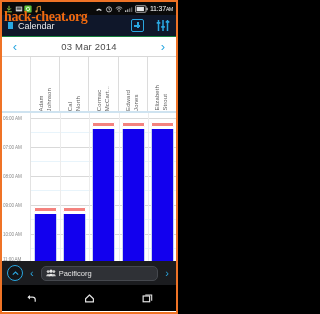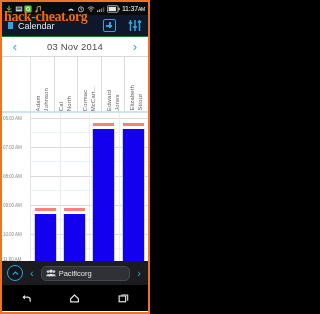--- a/index.html
+++ b/index.html
@@ -4,21 +4,21 @@
 <style>
   * { margin:0; padding:0; box-sizing:border-box; }
   html, body {
     width:178px; height:314px;
     background:#000;
     font-family:"Liberation Sans", sans-serif;
     overflow:hidden;
   }
   #app {
     position:relative;
-    width:150px; height:314px;
+    width:178px; height:314px;
     border:2px solid #ef7326;
     background:#fff;
     overflow:hidden;
   }
 
   
   .statusbar {
     position:relative;
     height:13px;
     background:#0a0a0a;
@@ -232,21 +232,21 @@
           <rect x="0.7" y="3" width="3.6" height="1.8"></rect>
           <rect x="5.2" y="7" width="3.6" height="1.8"></rect>
           <rect x="9.7" y="2" width="3.6" height="1.8"></rect>
         </g>
       </svg>
     </div>
   </div>
 
   <div class="datenav">
     <span class="chev">‹</span>
-    <span class="dlabel">03 Nov 2014</span>
+    <span class="dlabel">03 Mar 2014</span>
     <span class="chev">›</span>
   </div>
 
   <div class="gridwrap">
 
     <div class="hdrrow">
       <div class="hdr-corner"></div>
       <div class="hdr-cell">
         <span class="vname">Adam
 Johnson</span>

